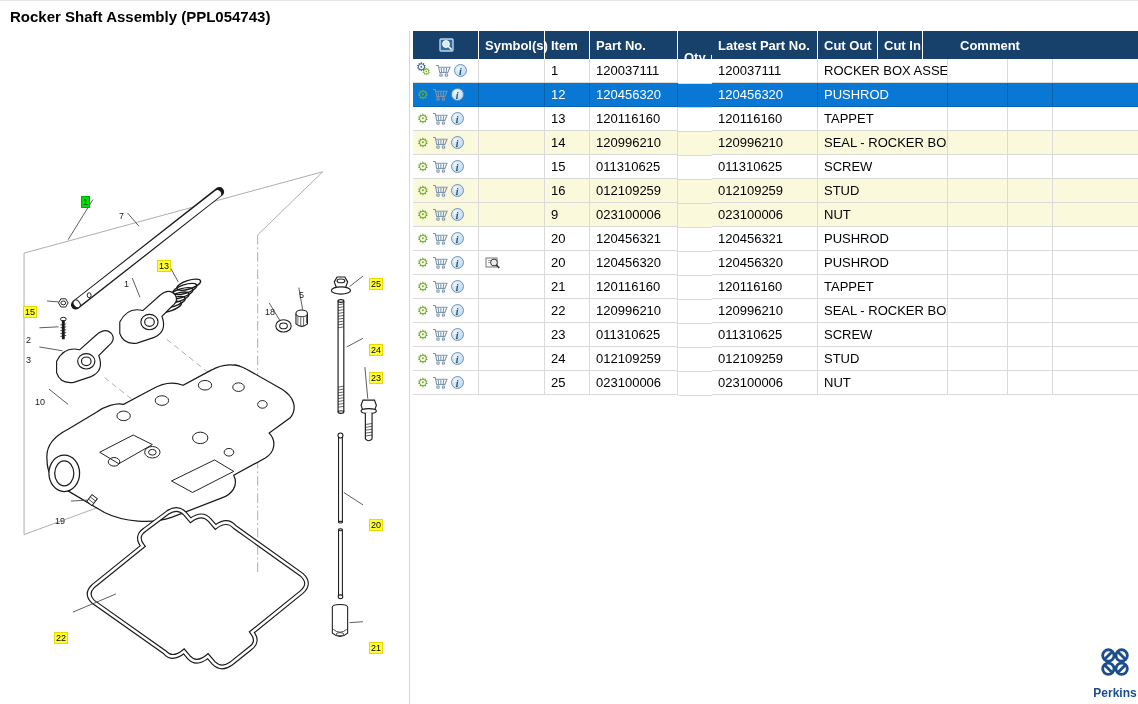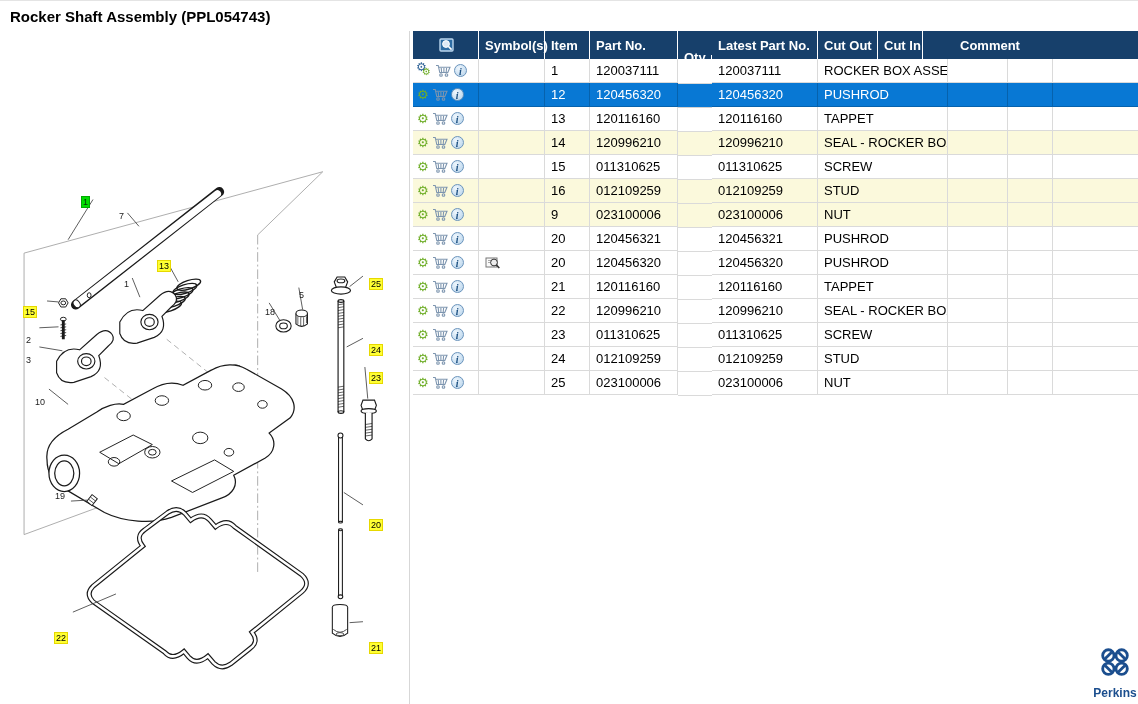--- a/index.html
+++ b/index.html
@@ -265,21 +265,21 @@
       <div class="callout" style="left: 123px; top: 248px;">1</div>
       <div class="callout yellow" style="left: 24px; top: 276px;">15</div>
       <div class="callout" style="left: 25px; top: 304px;">2</div>
       <div class="callout" style="left: 25px; top: 324px;">3</div>
       <div class="callout yellow" style="left: 370px; top: 248px;">25</div>
       <div class="callout" style="left: 298px; top: 259px;">5</div>
       <div class="callout" style="left: 264px; top: 276px;">18</div>
       <div class="callout yellow" style="left: 370px; top: 314px;">24</div>
       <div class="callout yellow" style="left: 370px; top: 342px;">23</div>
       <div class="callout" style="left: 34px; top: 366px;">10</div>
-      <div class="callout" style="left: 54px; top: 460px; text-align: right;">19</div>
+      <div class="callout" style="left: 54px; top: 485px; text-align: right;">19</div>
       <div class="callout yellow" style="left: 370px; top: 489px;">20</div>
       <div class="callout yellow" style="left: 55px; top: 602px;">22</div>
       <div class="callout yellow" style="left: 370px; top: 612px;">21</div>
     </div>
 </div>
 
 <div class="table">
   <div class="trh" id="thead">
       <div class="th c0" style="justify-content: center; padding-left: 0px;">
         <svg width="18" height="15" viewBox="0 0 18 15">

